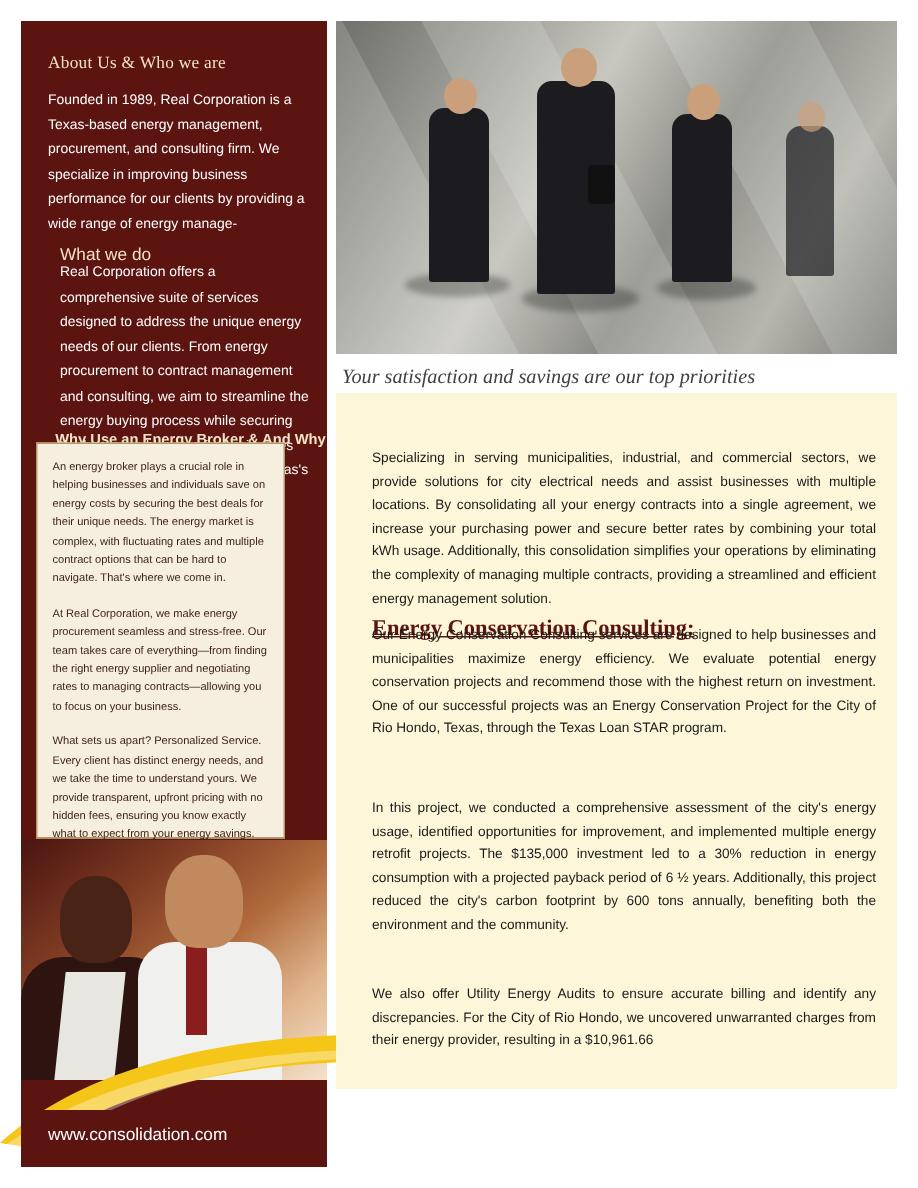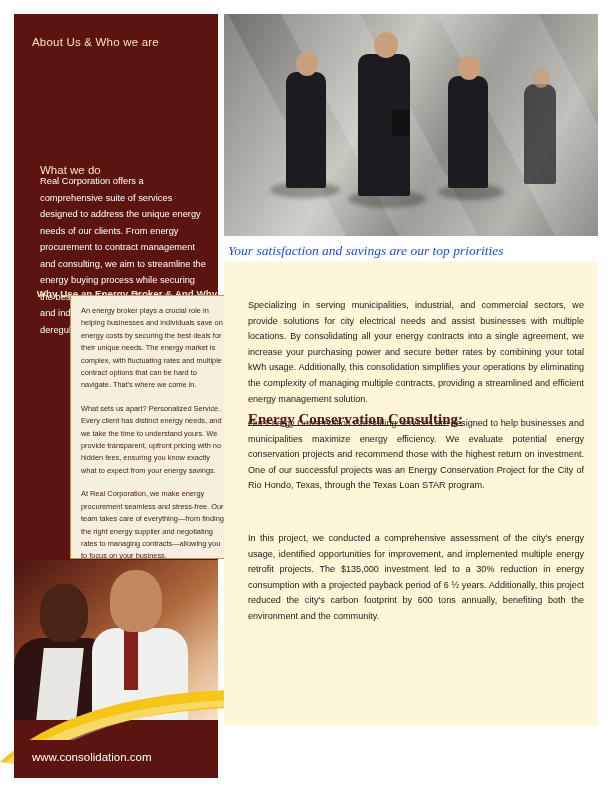--- a/index.html
+++ b/index.html
@@ -34,20 +34,21 @@
   }
 
   .about-heading {
     position: absolute;
     left: 18px;
     top: 22px;
     width: 176px;
     color: #f2e3c8;
     font-size: 11.5px;
     letter-spacing: .2px;
+    font-family: Liberation Serif, serif;
   }
 
   .about-body {
     position: absolute;
     left: 18px;
     top: 44px;
     width: 172px;
     color: #ffffff;
     font-size: 9.3px;
     line-height: 16.5px;
@@ -86,21 +87,20 @@
   
   .cream-box {
     position: absolute;
     left: 24px;
     top: 295px;
     width: 166px;
     height: 264px;
     background: #f6efdf;
     border: 1px solid #b39a63;
     box-sizing: border-box;
-    margin-left: 46px;
   }
   .cream-text {
     position: absolute;
     left: 10px;
     top: 9px;
     width: 146px;
     color: #3a1d10;
     font-size: 7.4px;
     line-height: 12.4px;
   }
@@ -215,21 +215,21 @@
     background: rgba(0,0,0,0.28);
     border-radius: 50%;
     filter: blur(2px);
   }
 
   .tagline {
     position: absolute;
     left: 228px;
     top: 243px;
     width: 366px;
-    color: #1d4ed8;
+    color: #404040;
     font-family: "Liberation Serif", serif;
     font-style: italic;
     font-size: 13.5px;
   }
 
   .yellow-panel {
     position: absolute;
     left: 224px;
     top: 262px;
     width: 374px;
@@ -265,32 +265,33 @@
     text-decoration: none;
   }
 </style>
 </head>
 <body>
 
 <div class="page">
 
   <div class="left-col">
     <div class="about-heading">About Us  &amp;  Who we are</div>
+    <div class="about-body">Founded in 1989, Real Corporation is a Texas-based energy management, procurement, and consulting firm. We specialize in improving business performance for our clients by providing a wide range of energy manage-</div>
 
     <div class="whatwedo-heading">What we do</div>
     <div class="whatwedo-body">Real Corporation offers a comprehensive suite of services designed to address the unique energy needs of our clients. From energy procurement to contract management and consulting, we aim to streamline the energy buying process while securing the best possible rates for businesses and individuals. Our expertise in Texas's deregulated energy</div>
 
     <div class="broker-heading">Why Use an Energy Broker &amp;  And Why  Us</div>
   </div>
 
   <div class="cream-box">
     <div class="cream-text">
       <p>An energy broker plays a crucial role in helping businesses and individuals save on energy costs by securing the best deals for their unique needs. The energy market is complex, with fluctuating rates and multiple contract options that can be hard to navigate. That's where we come in.</p>
+      <p>At Real Corporation, we make energy procurement seamless and stress-free. Our team takes care of everything—from finding the right energy supplier and negotiating rates to managing contracts—allowing you to focus on your business.</p>
       <p>What sets us apart? Personalized Service. Every client has distinct energy needs, and we take the time to understand yours. We provide transparent, upfront pricing with no hidden fees, ensuring you know exactly what to expect from your energy savings.</p>
-      <p>At Real Corporation, we make energy procurement seamless and stress-free. Our team takes care of everything—from finding the right energy supplier and negotiating rates to managing contracts—allowing you to focus on your business.</p>
     </div>
   </div>
 
   <div class="left-photo">
     <div class="lp-layer1"></div>
     <div class="lp-body1"></div>
     <div class="lp-body2"></div>
     <div class="lp-shirt"></div>
     <div class="lp-tie"></div>
     <div class="lp-person lp-head1"></div>
@@ -335,14 +336,15 @@
   <div class="tagline">Your satisfaction and savings are our top priorities</div>
 
   <div class="yellow-panel"></div>
 
   <div class="body-text p-brokerage">Specializing in serving municipalities, industrial, and commercial sectors, we provide solutions for city electrical needs and assist businesses with multiple locations. By consolidating all your energy contracts into a single agreement, we increase your purchasing power and secure better rates by combining your total kWh usage. Additionally, this consolidation simplifies your operations by eliminating the complexity of managing multiple contracts, providing a streamlined and efficient energy management solution.</div>
 
   <div class="sec-heading h-conservation">Energy Conservation Consulting:</div>
   <div class="body-text p-conservation">Our Energy Conservation Consulting services are designed to help businesses and municipalities maximize energy efficiency. We evaluate potential energy conservation projects and recommend those with the highest return on investment. One of our successful projects was an Energy Conservation Project for the City of Rio Hondo, Texas, through the Texas Loan STAR program.</div>
   <div class="body-text p-project">In this project, we conducted a comprehensive assessment of the city's energy usage, identified opportunities for improvement, and implemented multiple energy retrofit projects. The $135,000 investment led to a 30% reduction in energy consumption  with a projected payback period of 6 ½ years. Additionally, this project reduced the city's carbon footprint by 600 tons annually, benefiting both the environment and the community.</div>
 
+  <div class="body-text p-audits">We also offer Utility Energy Audits to ensure accurate billing and identify any discrepancies. For the City of Rio Hondo, we uncovered unwarranted charges from their energy provider, resulting in a $10,961.66</div>
 
 </div>
 
 </body></html>

